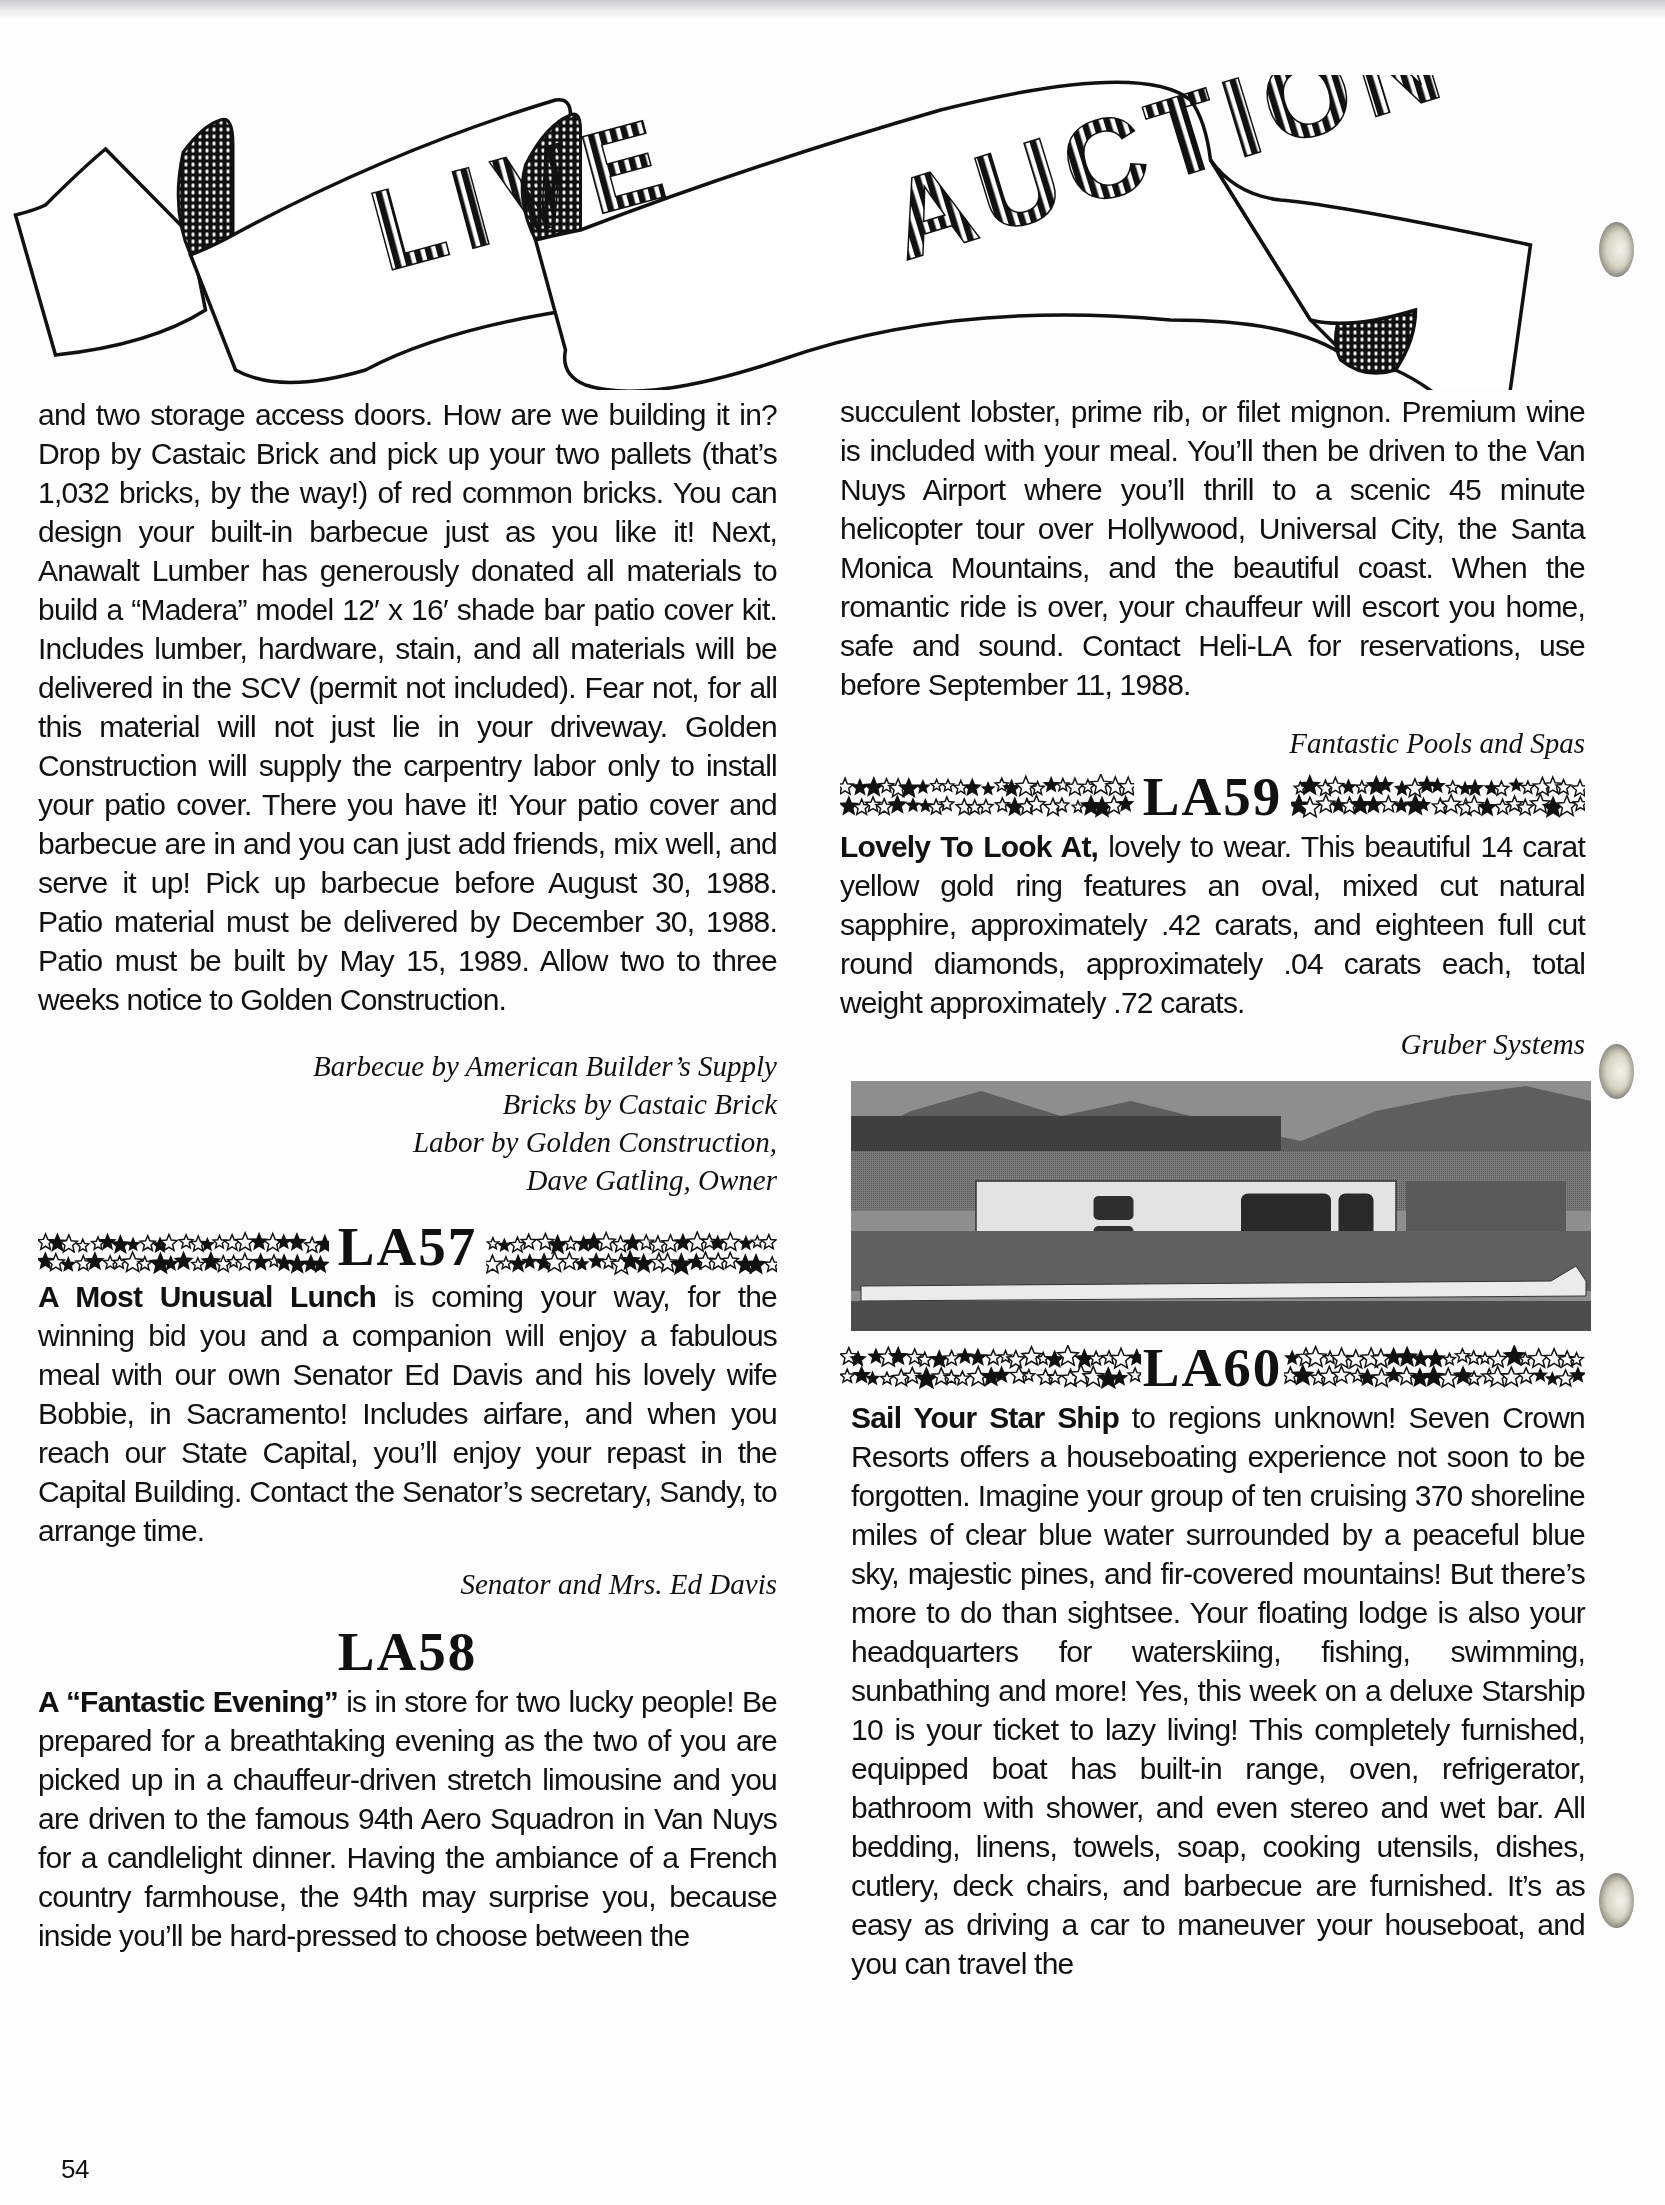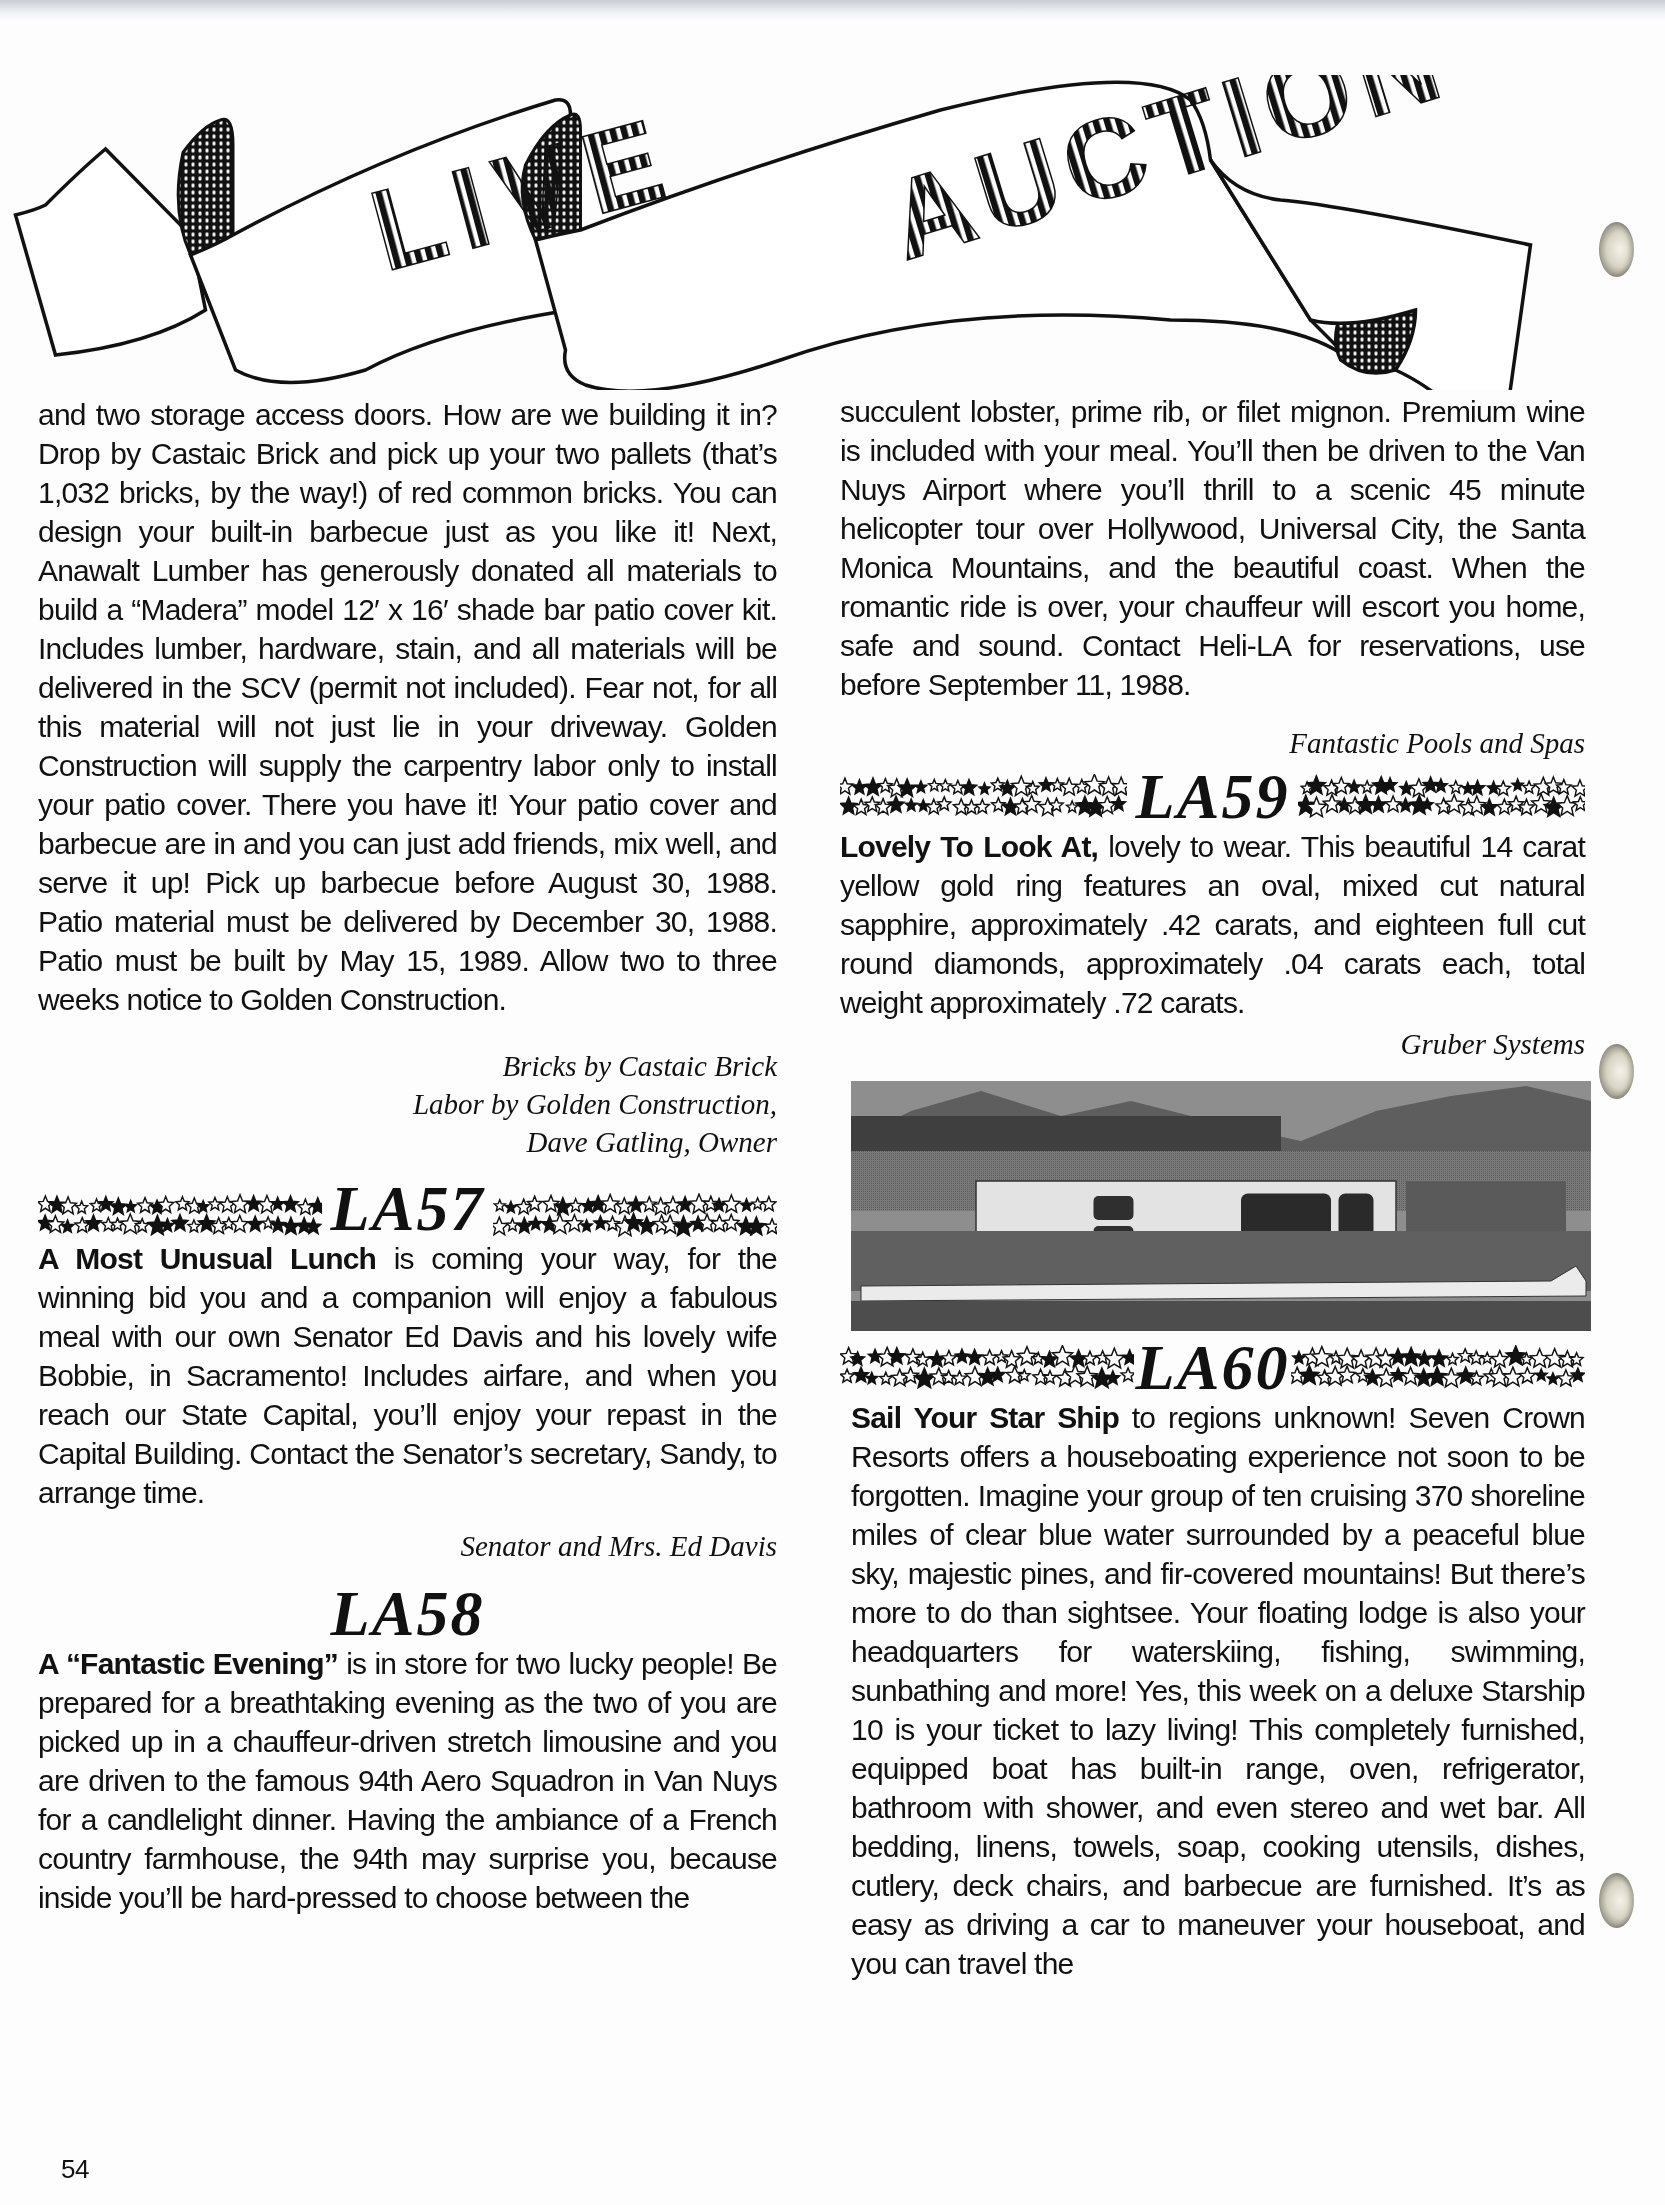--- a/index.html
+++ b/index.html
@@ -29,22 +29,22 @@
   p.body b { font-weight: bold; }
   .credit {
     font-family: "Liberation Serif", serif; font-style: italic; font-size: 29px;
     line-height: 38px; text-align: right; margin: 0;
   }
   .lot-header {
     display: flex; align-items: center; justify-content: space-between;
     height: 60px; margin: 0;
   }
   .lot-number {
-    font-family: "Liberation Serif", serif; font-weight: bold; font-size: 64px;
-    line-height: 60px; letter-spacing: 2px; padding: 0 9px; white-space: nowrap; font-style: italic;
+    font-family: "Liberation Serif", serif; font-weight: bold; font-size: 55px;
+    line-height: 60px; letter-spacing: 2px; padding: 0 9px; white-space: nowrap;
   }
   .star-band { flex: 1; height: 46px; overflow: hidden; }
   .star-band svg { width: 100%; height: 100%; display: block; }
   .photo {
     width: 740px; height: 250px; position: relative; overflow: hidden;
     background: #6d6d6d; margin: 18px 0 7px 11px;
   }
   .page-number {
     position: absolute; left: 61px; top: 2154px; font-size: 26px; letter-spacing: -0.5px;
   }
@@ -89,20 +89,21 @@
 </svg>
 
 <div class="binder-hole" style="left:1599px; top:222px;"></div>
 <div class="binder-hole" style="left:1599px; top:1044px;"></div>
 <div class="binder-hole" style="left:1599px; top:1873px;"></div>
 
 <div class="col col-left">
   <p class="body">and two storage access doors. How are we building it in? Drop by Castaic Brick and pick up your two pallets (that’s 1,032 bricks, by the way!) of red common bricks. You can design your built-in barbecue just as you like it! Next, Anawalt Lumber has generously donated all materials to build a “Madera” model 12′ x 16′ shade bar patio cover kit. Includes lumber, hardware, stain, and all materials will be delivered in the SCV (permit not included). Fear not, for all this material will not just lie in your driveway. Golden Construction will supply the carpentry labor only to install your patio cover. There you have it! Your patio cover and barbecue are in and you can just add friends, mix well, and serve it up! Pick up barbecue before August 30, 1988. Patio material must be delivered by December 30, 1988. Patio must be built by May 15, 1989. Allow two to three weeks notice to Golden Construction.</p>
 
   <div style="margin-top:28px;">
+    <p class="credit">Barbecue by American Builder’s Supply</p>
     <p class="credit">Bricks by Castaic Brick</p>
     <p class="credit">Labor by Golden Construction,</p>
     <p class="credit">Dave Gatling, Owner</p>
   </div>
 
   <div class="lot-header" style="margin-top:18px;align-items:flex-end;">
     <div class="star-band">
         <svg viewBox="0 0 600 92" preserveAspectRatio="none">
           <path d="M15.6 6.0L20.1 16.8L31.7 17.7L22.8 25.3L25.5 36.6L15.6 30.5L5.7 36.6L8.4 25.3L-0.5 17.7L11.1 16.8Z" fill="#fff" stroke="#111" stroke-width="3"></path>
           <path d="M15.1 44.2L19.4 54.6L30.7 55.6L22.1 62.9L24.7 73.9L15.1 68.0L5.4 73.9L8.0 62.9L-0.6 55.6L10.7 54.6Z" fill="#111" stroke="#111" stroke-width="3"></path>

